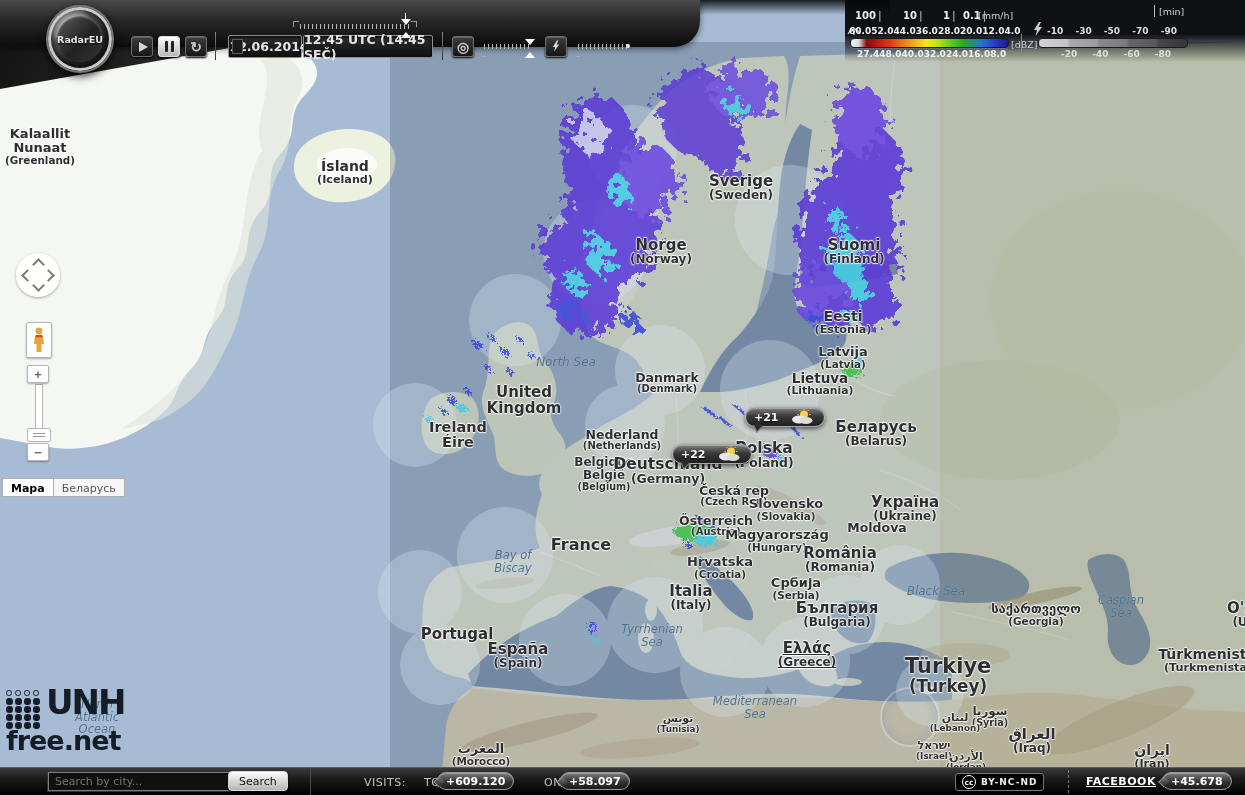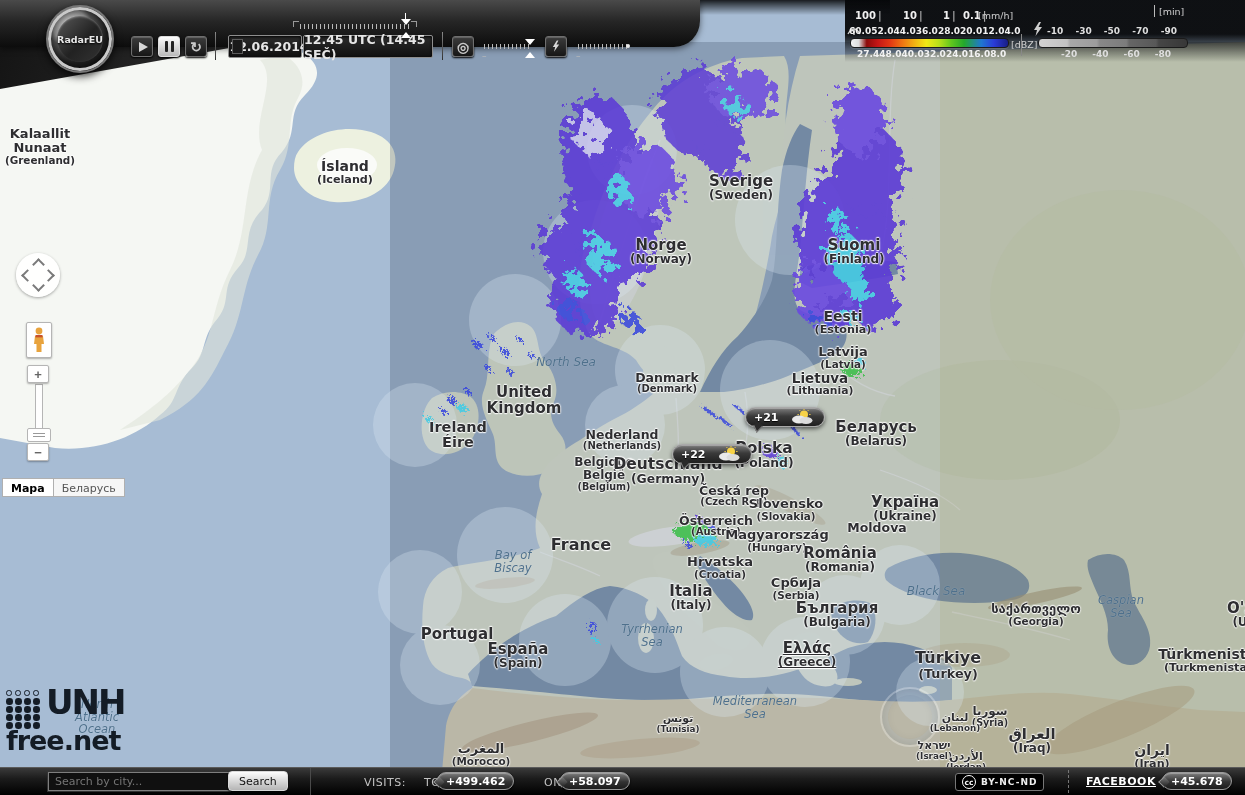--- a/index.html
+++ b/index.html
@@ -456,21 +456,21 @@
       <span class="lbl-sub">(Greece)</span>
     </div>
       <div class="map-label" style="left: 457px; top: 610px; font-size: 15px;">
       <span class="lbl-name">Portugal</span>
       
     </div>
       <div class="map-label" style="left: 518px; top: 625px; font-size: 15px;">
       <span class="lbl-name">España</span>
       <span class="lbl-sub">(Spain)</span>
     </div>
-      <div class="map-label" style="left: 948px; top: 632px; font-size: 16px;">
+      <div class="map-label" style="left: 948px; top: 632px; font-size: 21px;">
       <span class="lbl-name">Türkiye</span>
       <span class="lbl-sub">(Turkey)</span>
     </div>
       <div class="map-label" style="left: 1036px; top: 588px; font-size: 13px;">
       <span class="lbl-name">საქართველო</span>
       <span class="lbl-sub">(Georgia)</span>
     </div>
       <div class="map-label" style="left: 1240px; top: 584px; font-size: 15px;">
       <span class="lbl-name">O'z</span>
       <span class="lbl-sub">(U</span>
@@ -752,21 +752,21 @@
     </div>
     <div class="unh-line2">free.net</div>
   </div>
 
   <div class="footer">
     <input class="f-search" placeholder="Search by city..." style="">
     <button class="f-search-btn">Search</button>
     <div class="f-div" style="left:310px"></div>
     <span class="f-label" style="left:332px">VISITS:</span>
     <span class="f-label" style="left:392px">TODAY</span>
-    <span class="f-badge" style="left:437px">+499.462</span>
+    <span class="f-badge" style="left:437px">+609.120</span>
     <span class="f-label" style="left:512px">ONLINE</span>
     <span class="f-badge" style="left:560px">+58.097</span>
     <div class="cc-badge">
       <span class="cc-circle">cc</span>
       <span class="cc-text">BY-NC-ND</span>
     </div>
     <div class="f-div-dash"></div>
     <a class="fb-link">FACEBOOK</a>
     <span class="f-badge" style="left:1162px">+45.678</span>
   </div>

